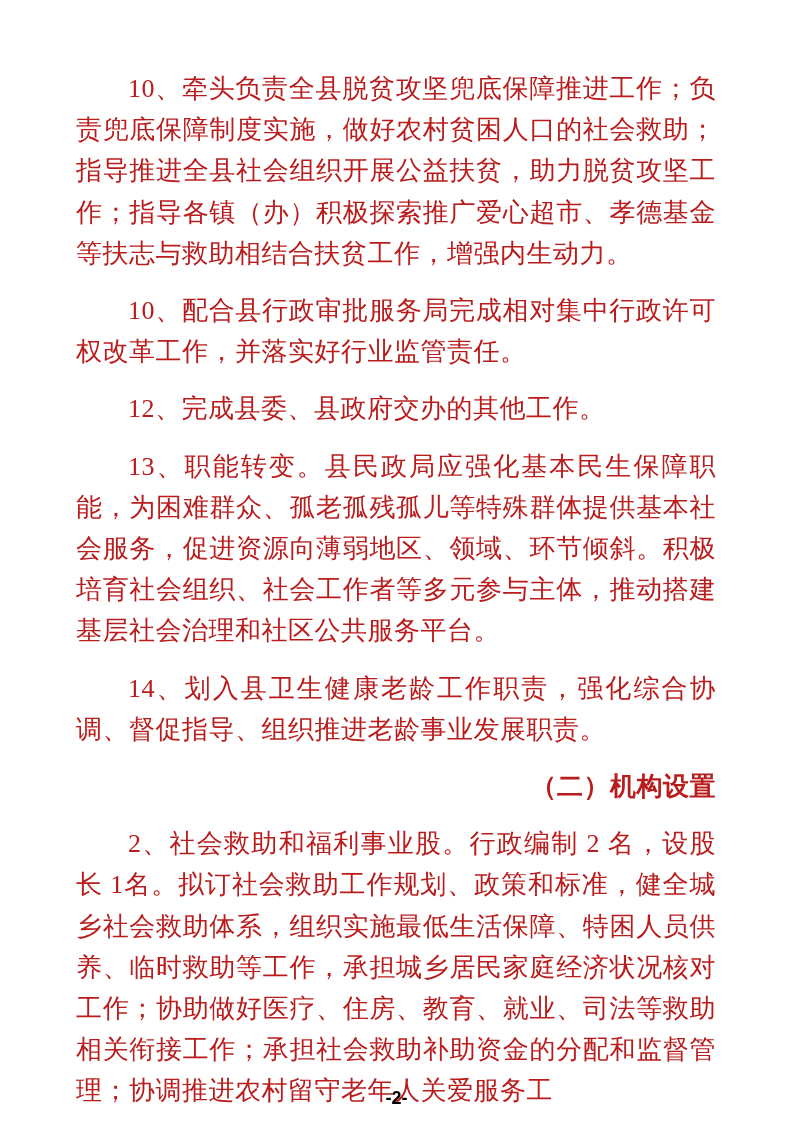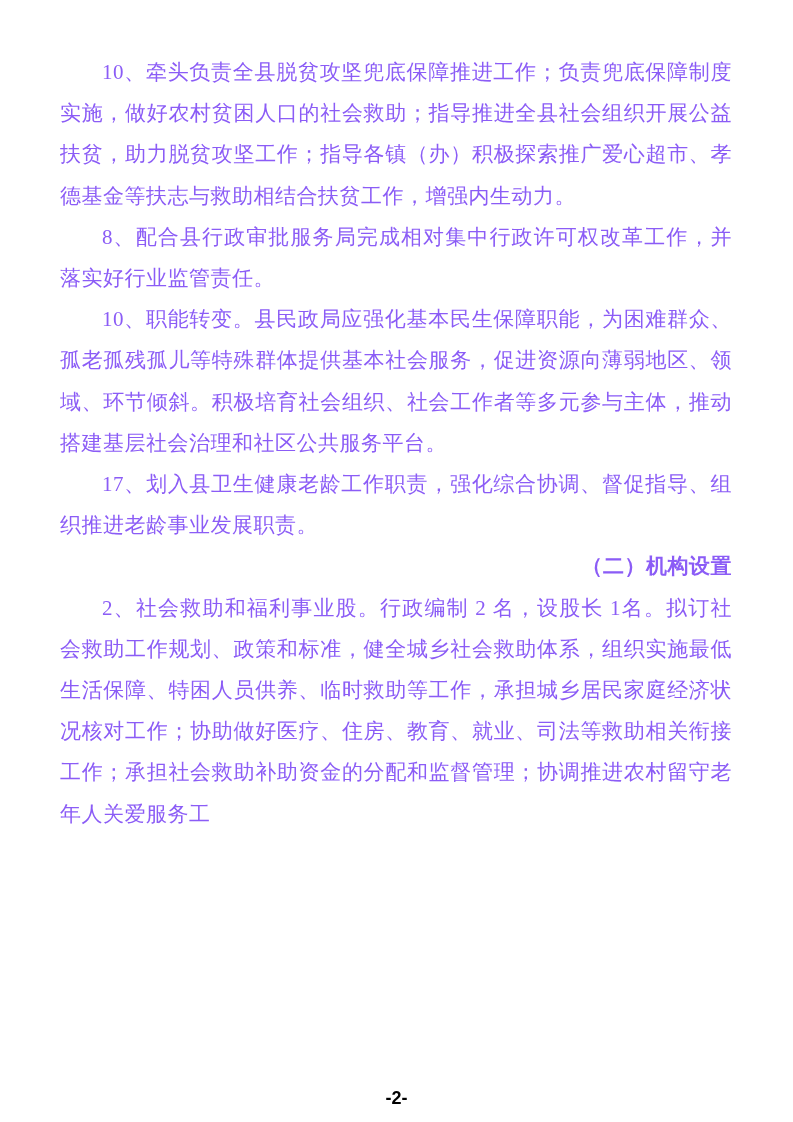--- a/index.html
+++ b/index.html
@@ -15,26 +15,26 @@
     overflow: hidden;
     font-family: "Liberation Serif", serif;
   }
   .content {
     position: absolute;
     left: 60px;
     top: 52px;
     width: 672px;
   }
   .content p {
-    margin: 0;
+    margin: 16px;
     padding: 0;
-    font-size: 21px;
+    font-size: 26px;
     line-height: 41.2px;
     letter-spacing: 0.5px;
-    color: #8b5cf6;
+    color: #b91c1c;
     text-align: justify;
     text-indent: 2em;
     font-family: "Liberation Serif", serif;
   }
   .content p.heading {
     font-weight: bold;
     text-align: right;
   }
   .page-number {
     position: absolute;
@@ -47,20 +47,21 @@
     color: #000000;
     font-family: "Liberation Sans", sans-serif;
   }
 </style>
 </head>
 <body>
 
 <div class="page">
   <div class="content">
     <p>10、牵头负责全县脱贫攻坚兜底保障推进工作；负责兜底保障制度实施，做好农村贫困人口的社会救助；指导推进全县社会组织开展公益扶贫，助力脱贫攻坚工作；指导各镇（办）积极探索推广爱心超市、孝德基金等扶志与救助相结合扶贫工作，增强内生动力。</p>
-    <p>8、配合县行政审批服务局完成相对集中行政许可权改革工作，并落实好行业监管责任。</p>
-    <p>10、职能转变。县民政局应强化基本民生保障职能，为困难群众、孤老孤残孤儿等特殊群体提供基本社会服务，促进资源向薄弱地区、领域、环节倾斜。积极培育社会组织、社会工作者等多元参与主体，推动搭建基层社会治理和社区公共服务平台。</p>
-    <p>17、划入县卫生健康老龄工作职责，强化综合协调、督促指导、组织推进老龄事业发展职责。</p>
+    <p>10、配合县行政审批服务局完成相对集中行政许可权改革工作，并落实好行业监管责任。</p>
+    <p>12、完成县委、县政府交办的其他工作。</p>
+    <p>13、职能转变。县民政局应强化基本民生保障职能，为困难群众、孤老孤残孤儿等特殊群体提供基本社会服务，促进资源向薄弱地区、领域、环节倾斜。积极培育社会组织、社会工作者等多元参与主体，推动搭建基层社会治理和社区公共服务平台。</p>
+    <p>14、划入县卫生健康老龄工作职责，强化综合协调、督促指导、组织推进老龄事业发展职责。</p>
     <p class="heading">（二）机构设置</p>
     <p>2、社会救助和福利事业股。行政编制 2 名，设股长 1名。拟订社会救助工作规划、政策和标准，健全城乡社会救助体系，组织实施最低生活保障、特困人员供养、临时救助等工作，承担城乡居民家庭经济状况核对工作；协助做好医疗、住房、教育、就业、司法等救助相关衔接工作；承担社会救助补助资金的分配和监督管理；协调推进农村留守老年人关爱服务工</p>
   </div>
   <div class="page-number">-2-</div>
 </div>
 
 </body></html>

